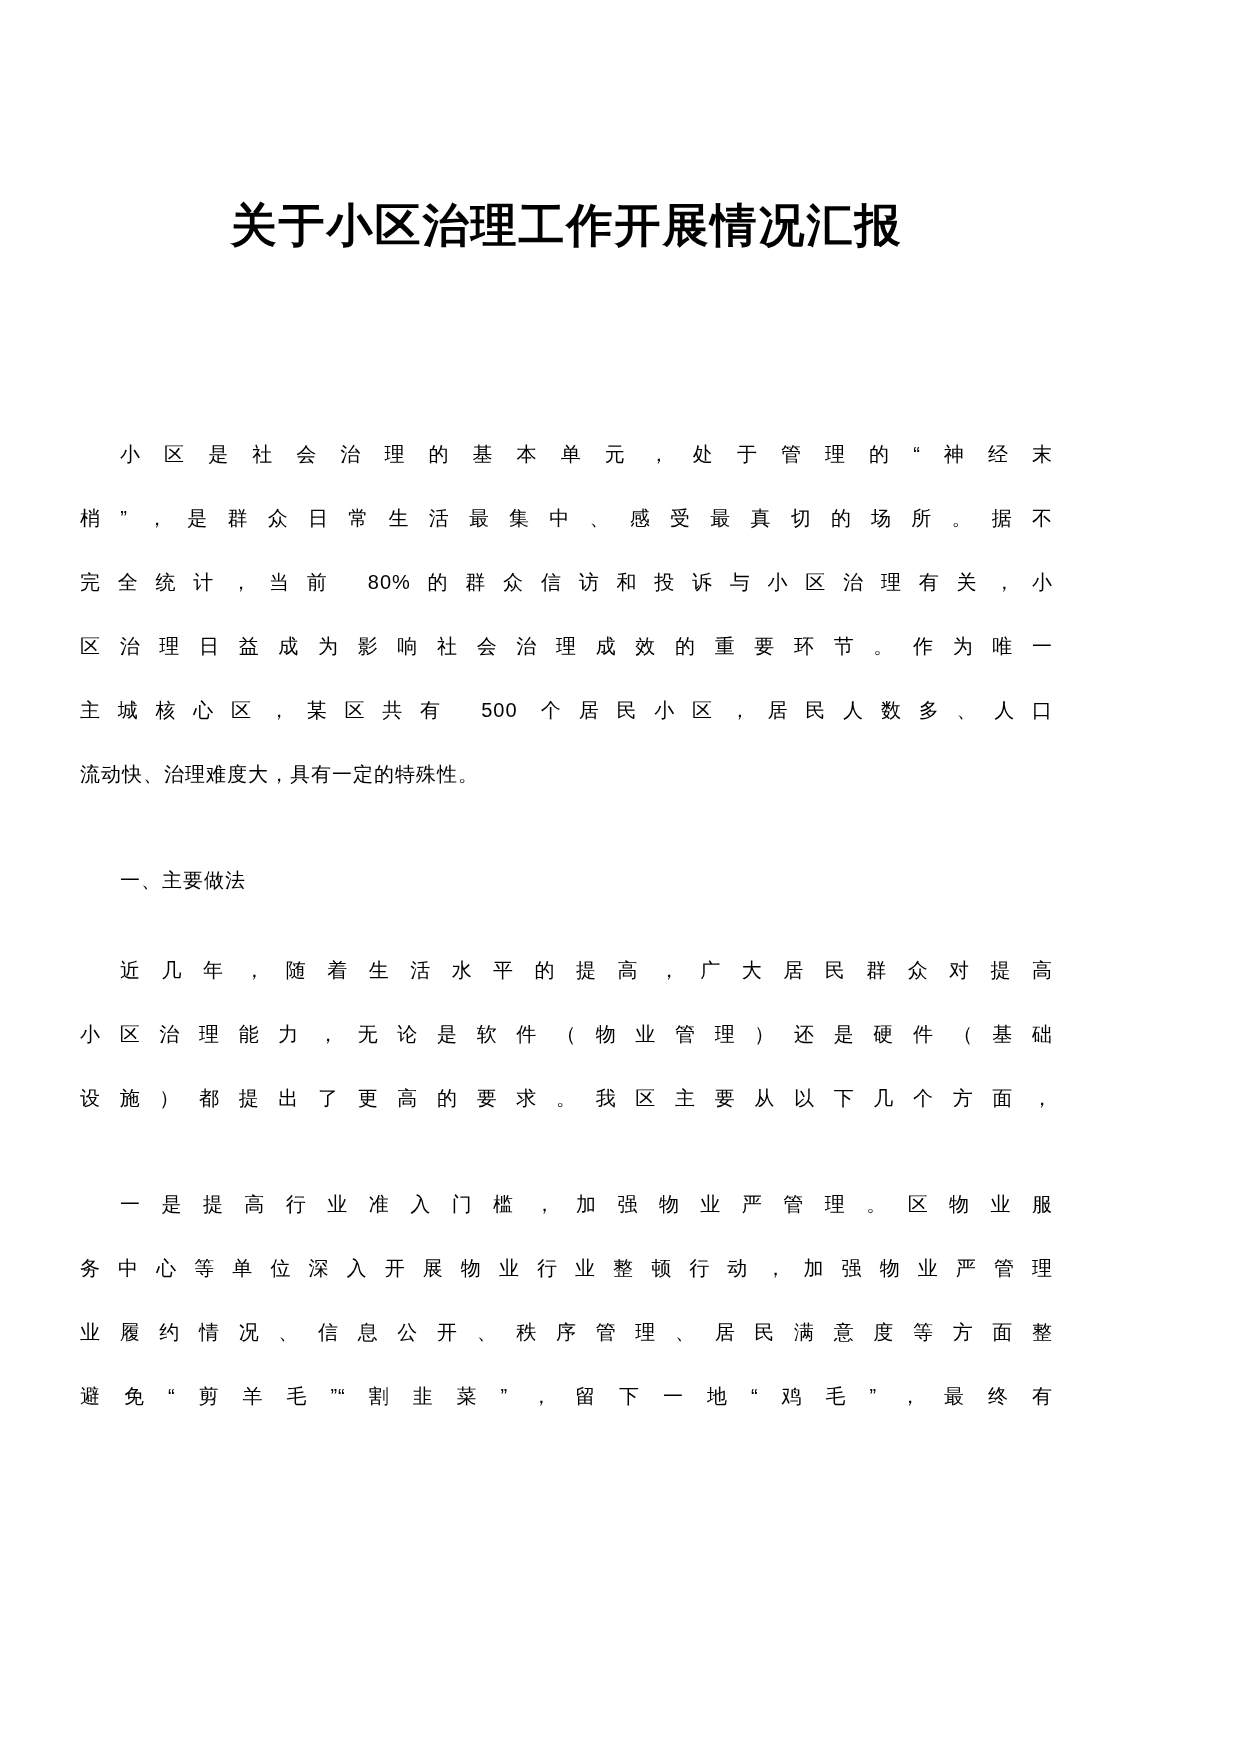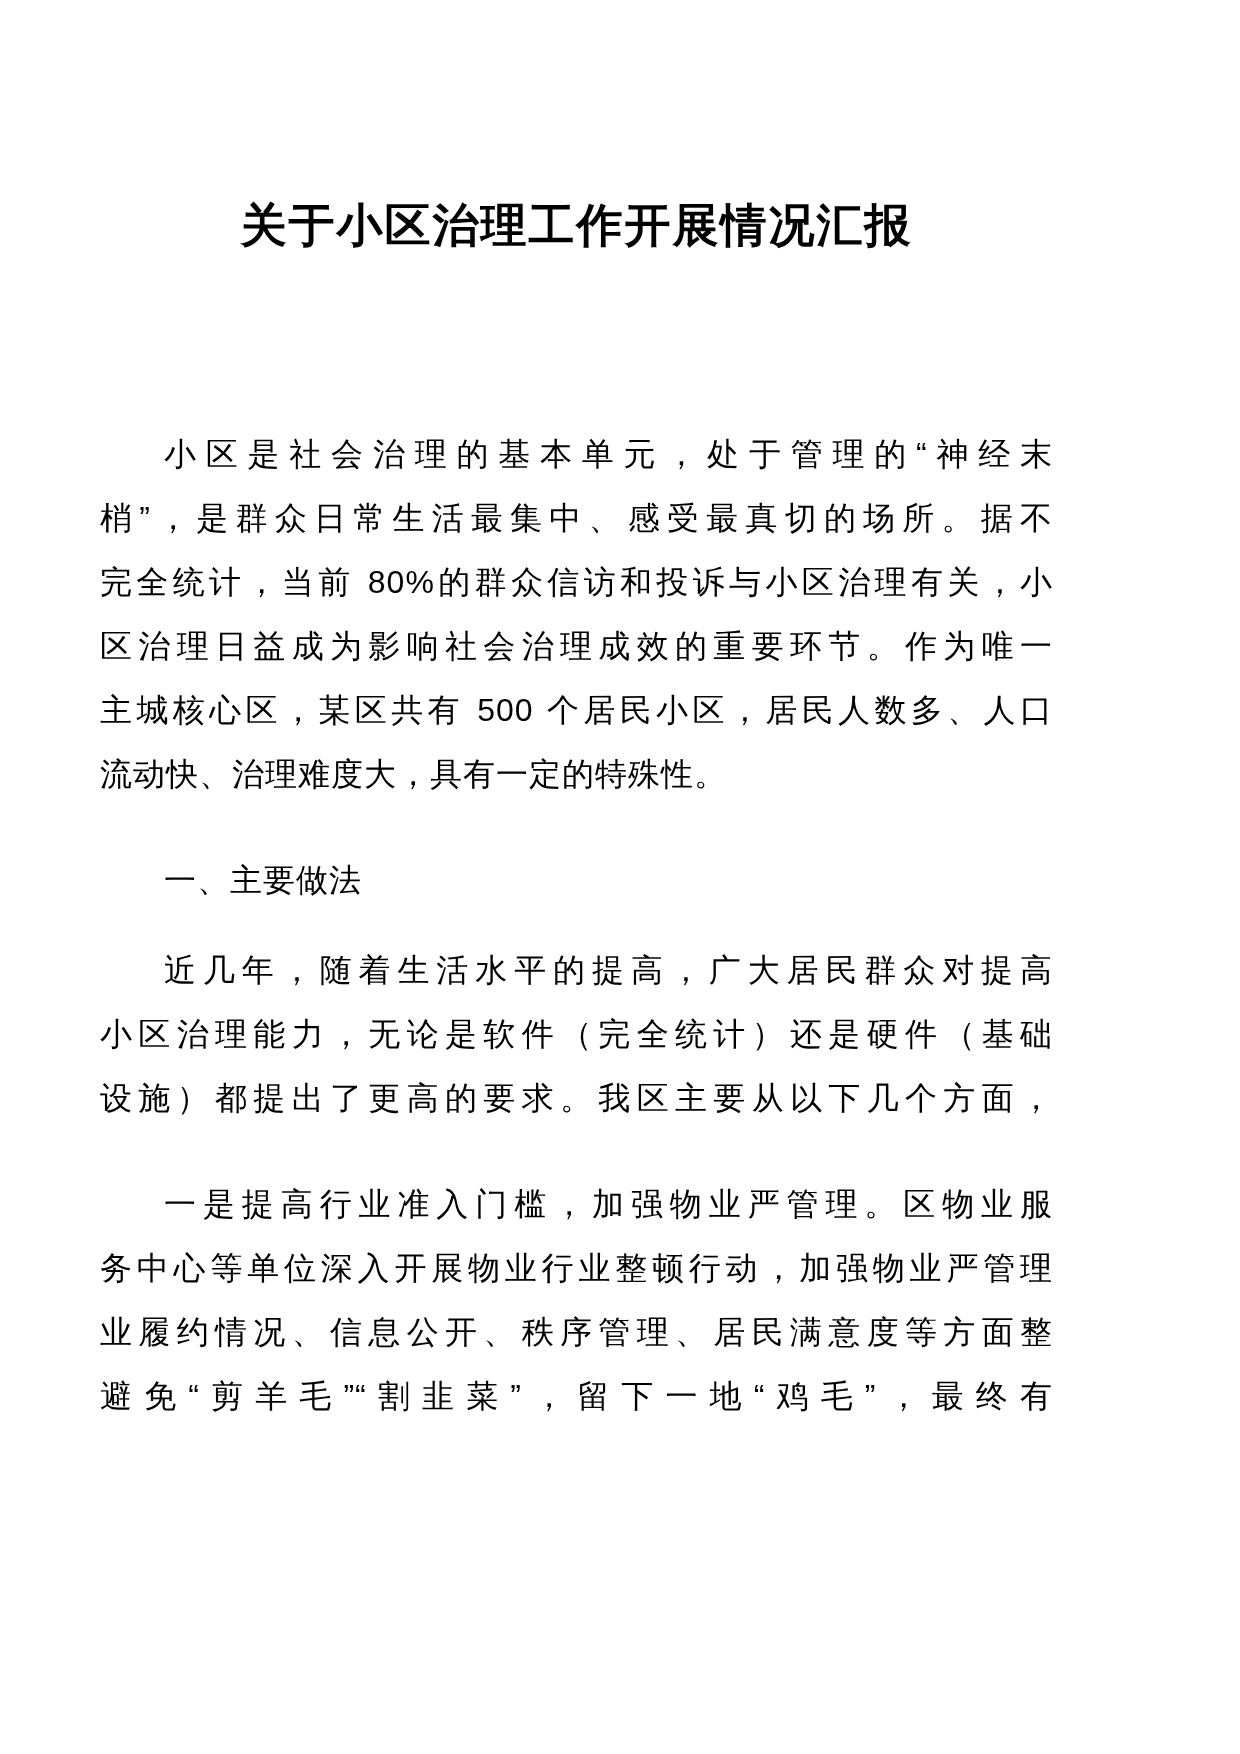--- a/index.html
+++ b/index.html
@@ -6,42 +6,42 @@
     margin: 0;
     padding: 0;
     background: #ffffff;
   }
   .page {
     position: relative;
     width: 1240px;
     height: 1754px;
     background: #ffffff;
     box-sizing: border-box;
-    padding: 190px 187px 0 100px;
+    padding: 190px 187px 0 80px;
     overflow: hidden;
     font-family: "Liberation Sans", sans-serif;
     color: #000000;
   }
   .doc-title {
     font-size: 46px;
     font-weight: bold;
     line-height: 70px;
     letter-spacing: 2px;
     text-align: center;
     margin: 0 0 162px 0;
     white-space: nowrap;
   }
   .paragraph {
     margin: 0 0 42px 0;
   }
   .paragraph.heading {
     margin-bottom: 26px;
   }
   .line {
-    font-size: 32px;
+    font-size: 20px;
     line-height: 64px;
     letter-spacing: 1px;
     text-align: justify;
     text-align-last: justify;
     text-justify: inter-character;
   }
   .line.indent {
     text-indent: 2em;
   }
   .line.para-end {
@@ -60,21 +60,21 @@
         <div class="line">完全统计，当前 80%的群众信访和投诉与小区治理有关，小</div>
         <div class="line">区治理日益成为影响社会治理成效的重要环节。作为唯一</div>
         <div class="line">主城核心区，某区共有 500 个居民小区，居民人数多、人口</div>
         <div class="line para-end">流动快、治理难度大，具有一定的特殊性。</div>
       </div>
       <div class="paragraph heading">
         <div class="line indent para-end">一、主要做法</div>
       </div>
       <div class="paragraph">
         <div class="line indent">近几年，随着生活水平的提高，广大居民群众对提高</div>
-        <div class="line">小区治理能力，无论是软件（完全统计）还是硬件（基础</div>
+        <div class="line">小区治理能力，无论是软件（物业管理）还是硬件（基础</div>
         <div class="line">设施）都提出了更高的要求。我区主要从以下几个方面，</div>
       </div>
       <div class="paragraph">
         <div class="line indent">一是提高行业准入门槛，加强物业严管理。区物业服</div>
         <div class="line">务中心等单位深入开展物业行业整顿行动，加强物业严管理</div>
         <div class="line">业履约情况、信息公开、秩序管理、居民满意度等方面整</div>
         <div class="line">避免“剪羊毛”“割韭菜”，留下一地“鸡毛”，最终有</div>
       </div>
     </div>
 </div>

